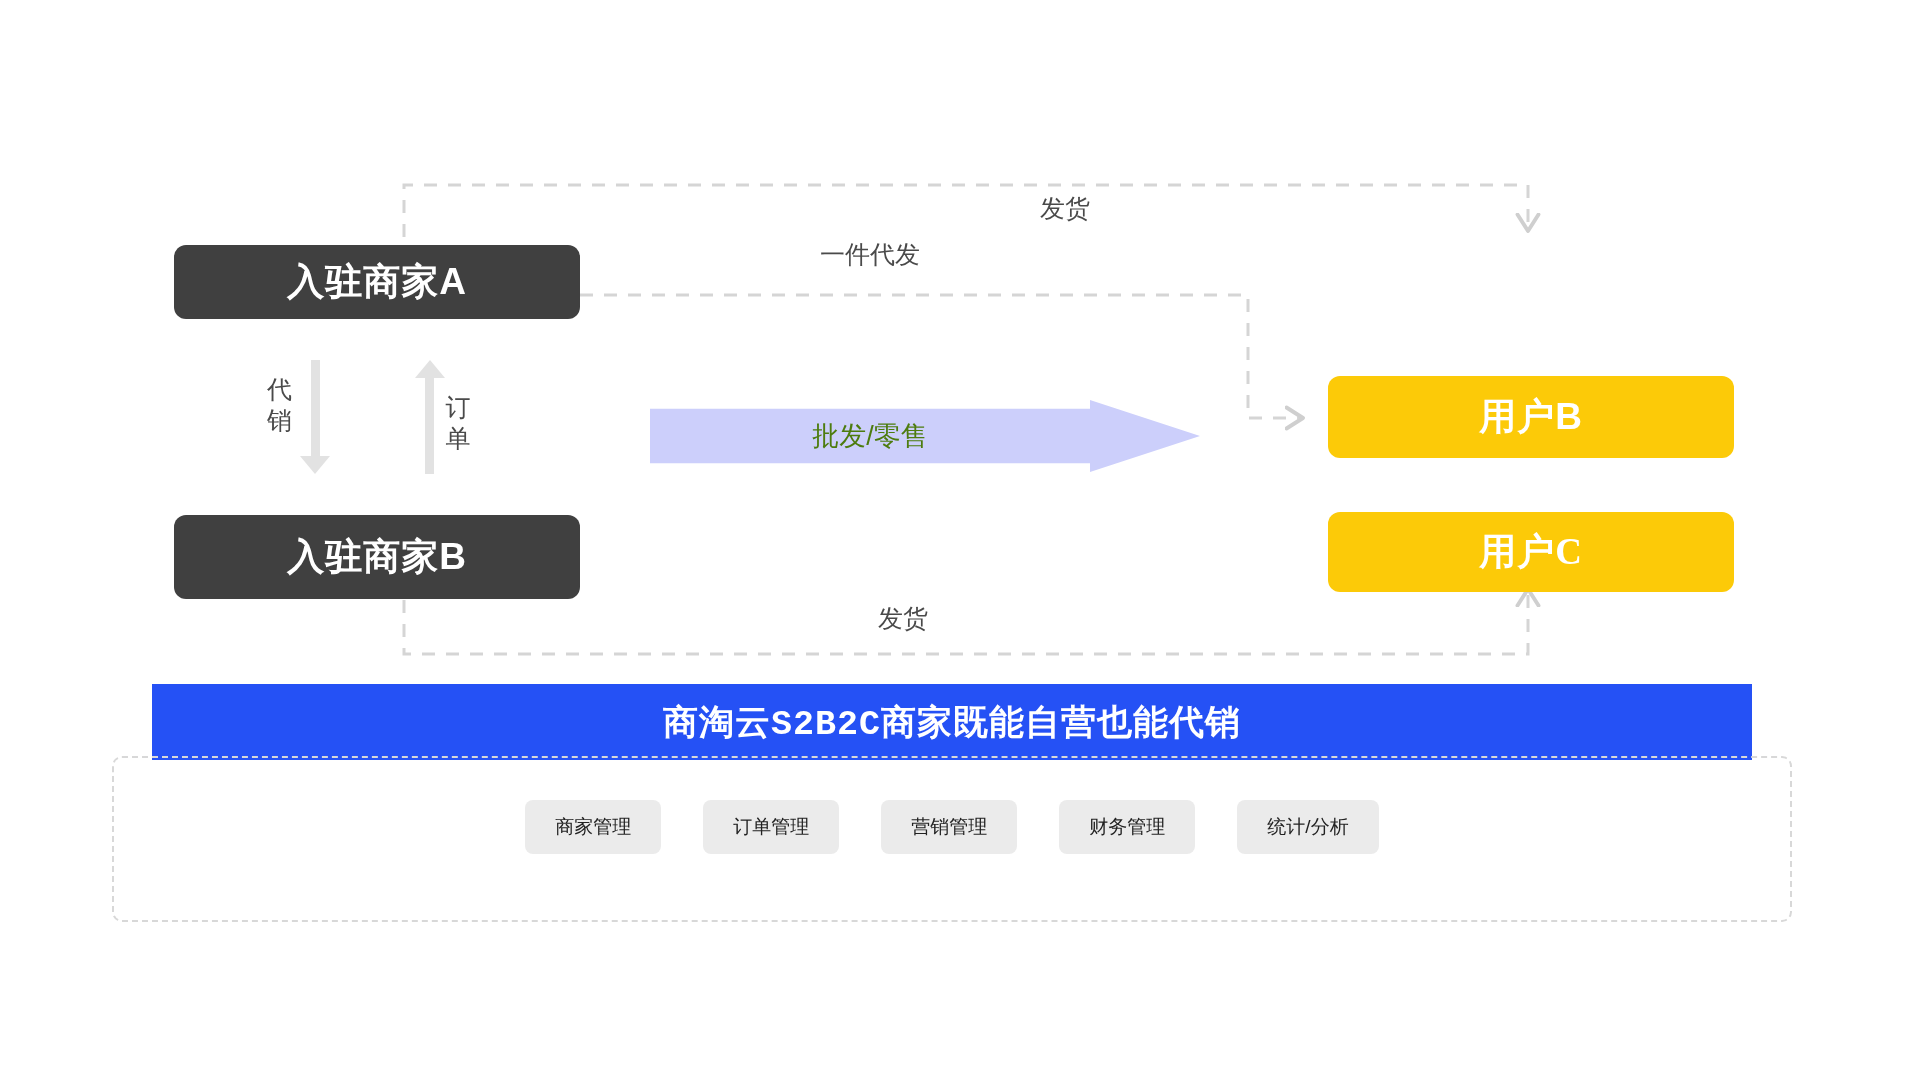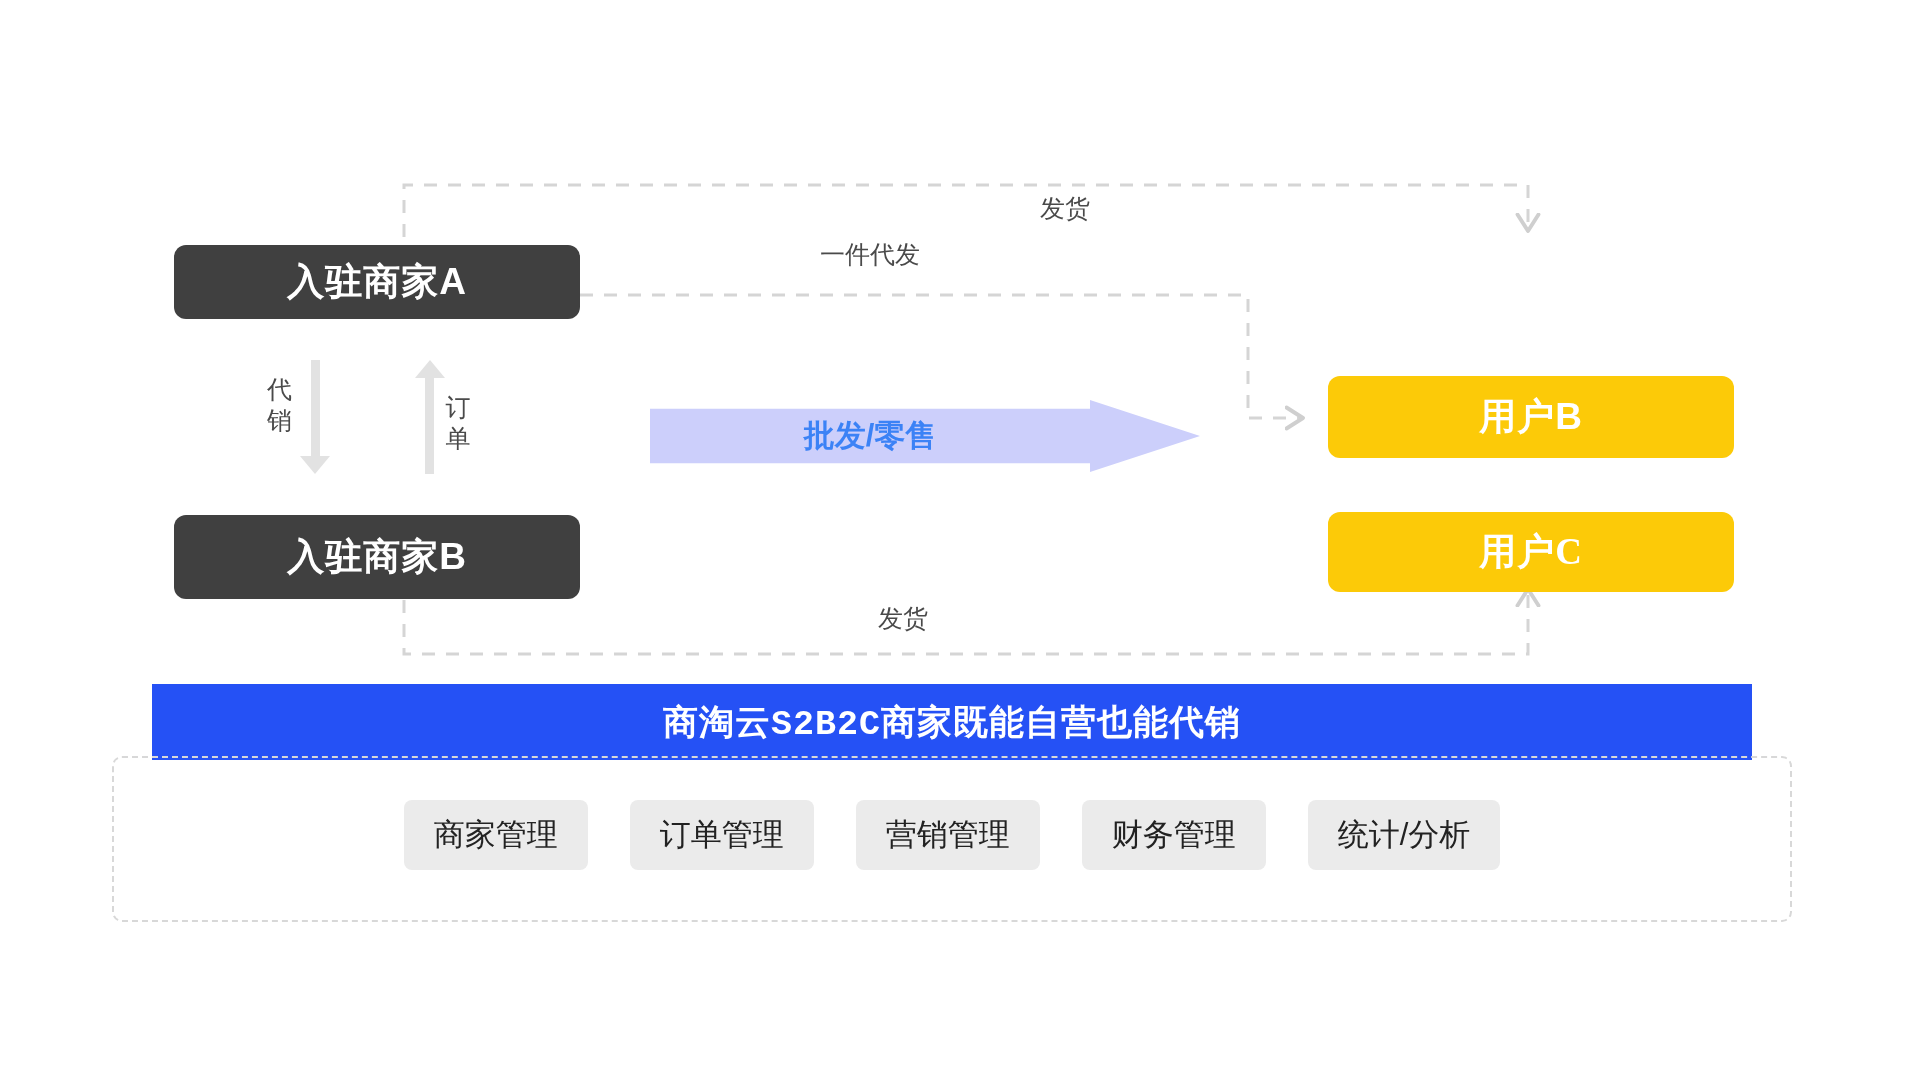--- a/index.html
+++ b/index.html
@@ -81,23 +81,23 @@
   }
   #wholesale-arrow .arrow-text {
     position: absolute;
     left: 0;
     top: 0;
     width: 80%;
     height: 100%;
     display: flex;
     align-items: center;
     justify-content: center;
-    color: #3b82f6;
-    font-size: 31px;
-    font-weight: 700;
+    color: #4d7c0f;
+    font-size: 27px;
+    font-weight: 400;
   }
 
   
   #platform-banner {
     position: absolute;
     left: 152px;
     top: 684px;
     width: 1600px;
     height: 76px;
     background: #2551F5;
@@ -129,21 +129,21 @@
     width: 100%;
     display: flex;
     justify-content: center;
     gap: 42px;
   }
   .module-chip {
     background: #ebebeb;
     border-radius: 8px;
     padding: 14px 30px;
     color: #222222;
-    font-size: 31px;
+    font-size: 19px;
     white-space: nowrap;
   }
 </style>
 </head>
 <body>
 
 <div id="canvas">
 
   <svg id="connectors" viewBox="0 0 1920 1080" width="1920" height="1080">
     <defs>

